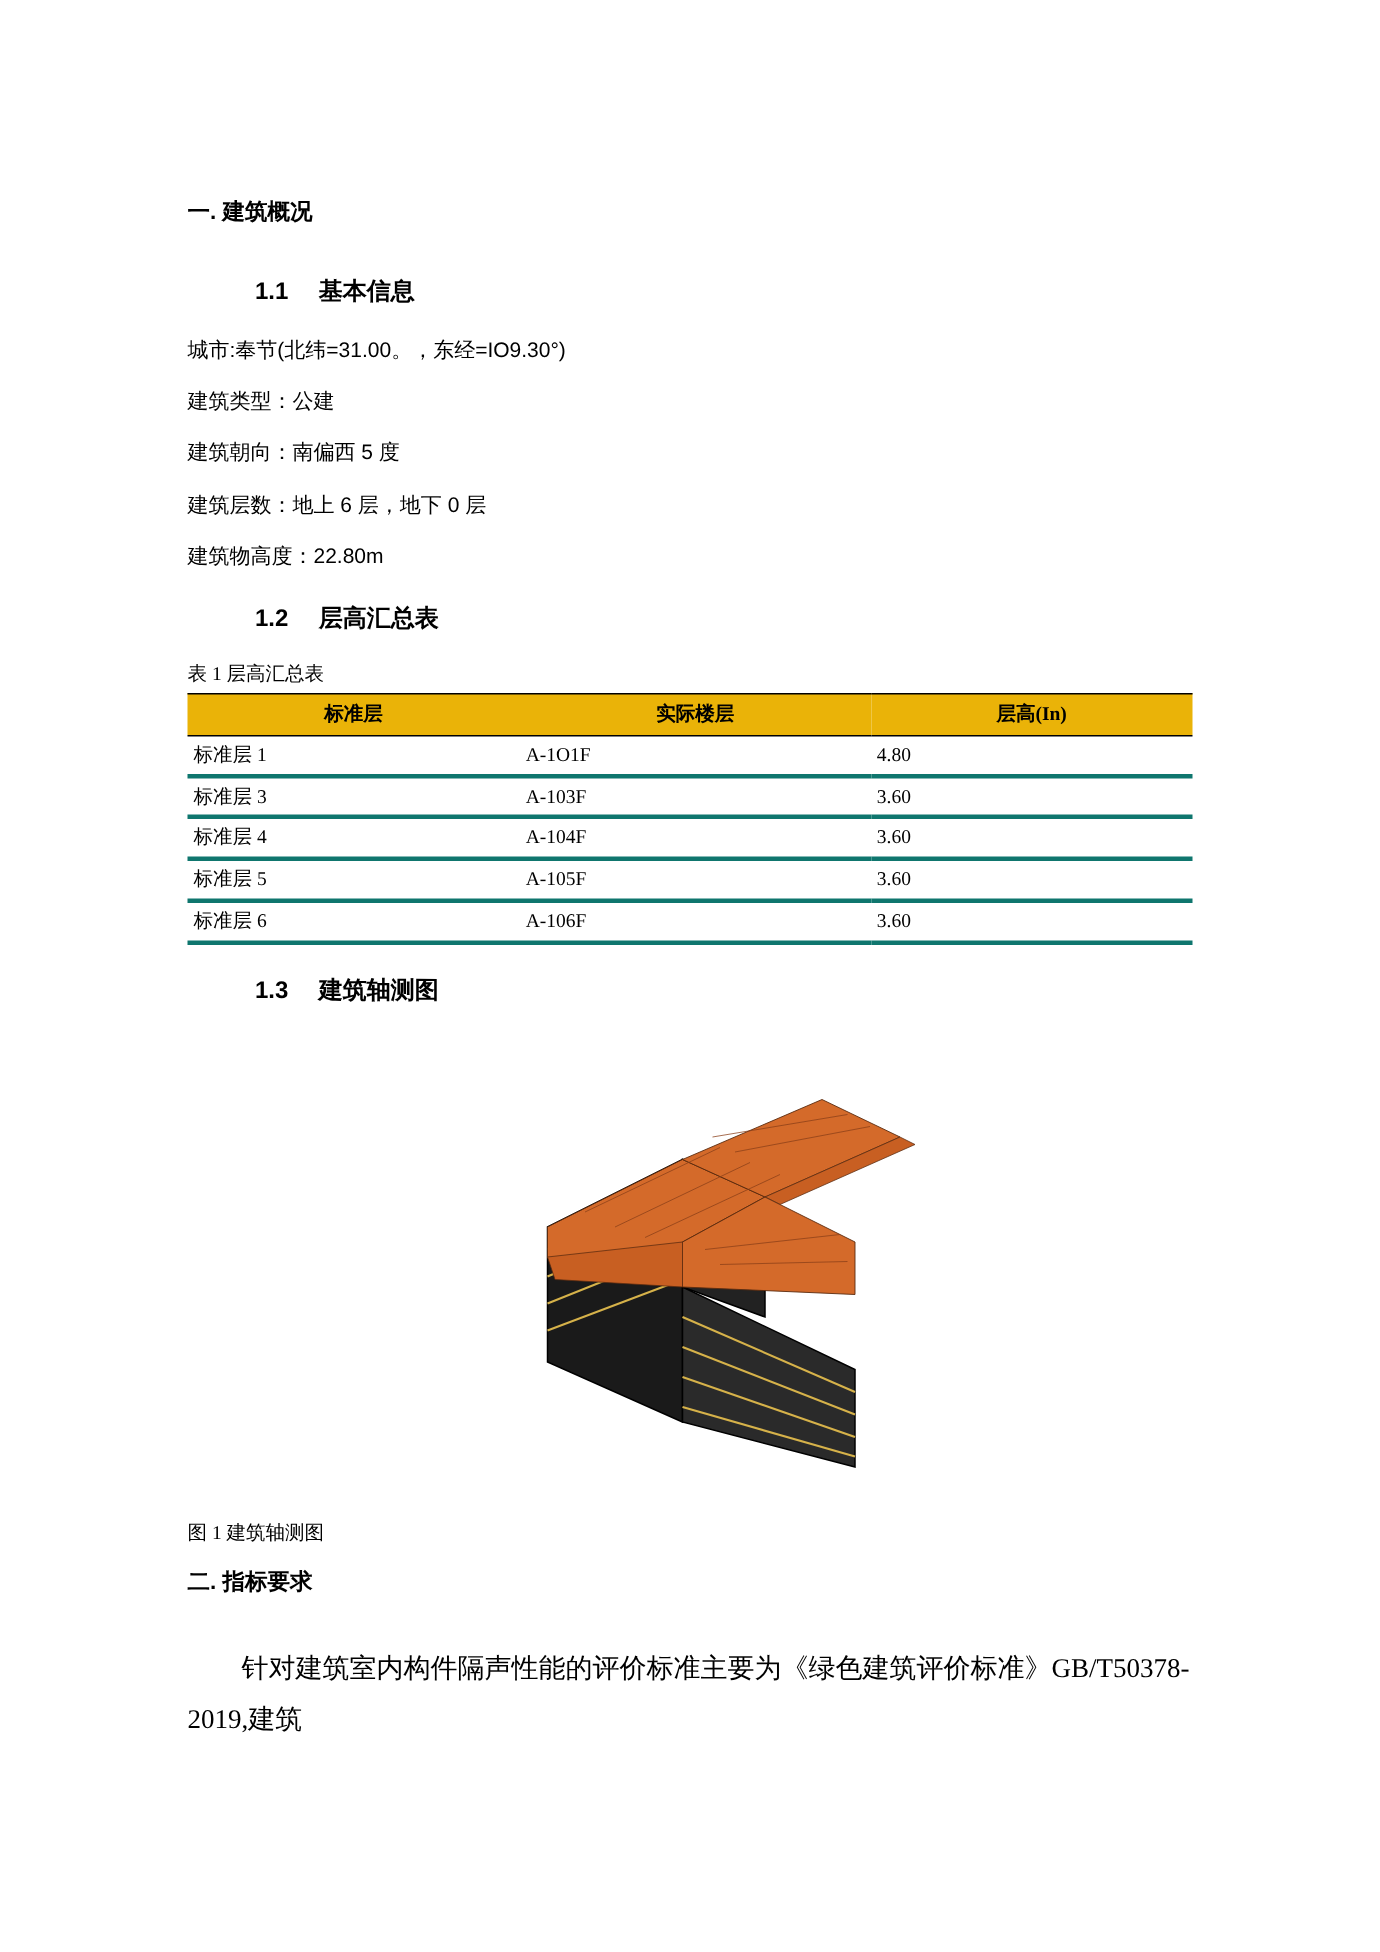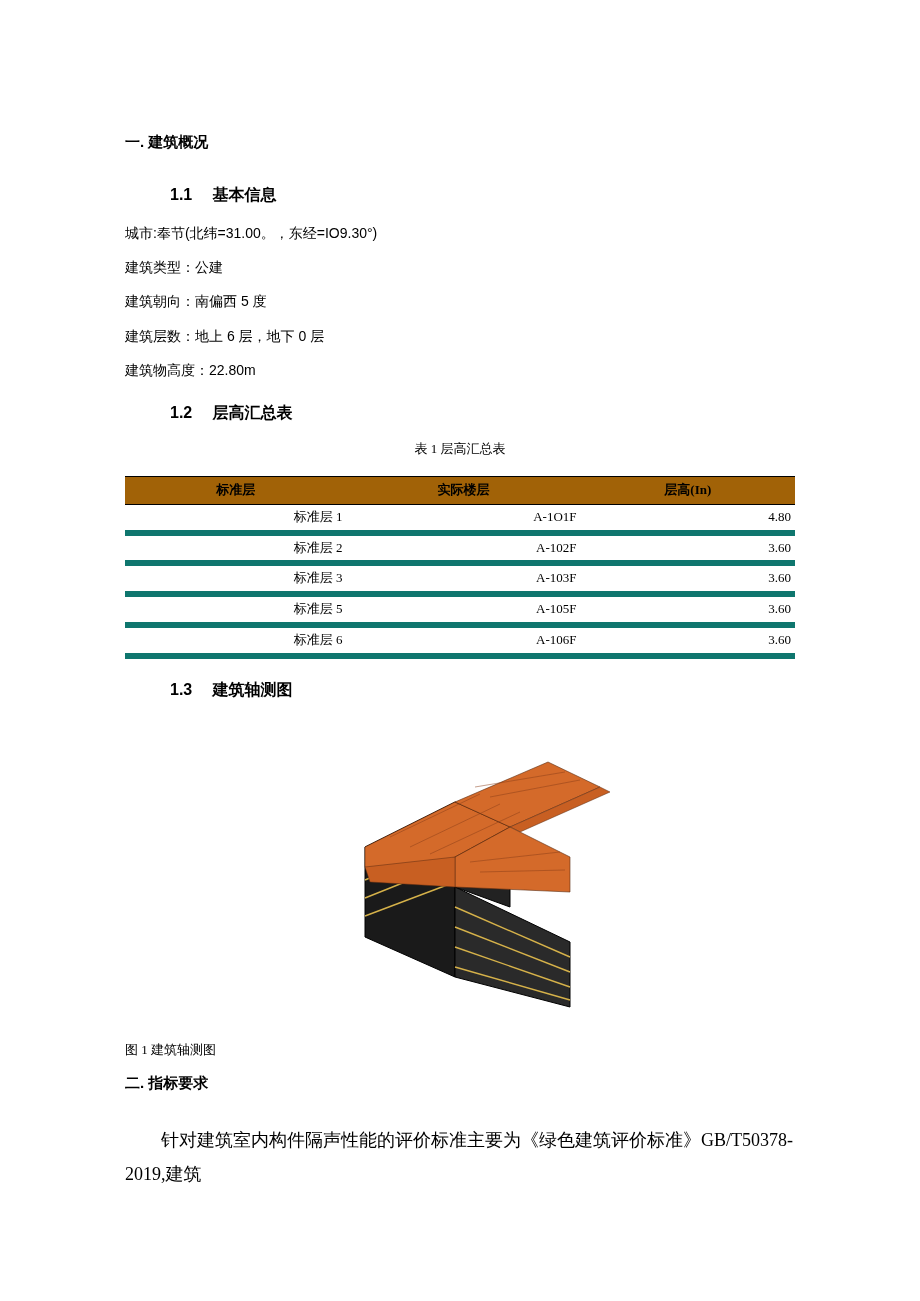--- a/index.html
+++ b/index.html
@@ -30,44 +30,43 @@
     .h2 .num {
       display: inline-block;
       width: 38px;
     }
     .info-line {
       font-family: Liberation Sans, sans-serif;
       font-size: 14px;
       margin-bottom: 12px;
     }
     .table-caption {
-      text-align: center;
       font-family: "SimSun", serif;
       font-size: 13px;
       margin-top: 14px;
-      margin-bottom: 16px;
+      margin-bottom: 2px;
     }
     table {
       width: 100%;
       border-collapse: collapse;
       font-family: "SimSun", serif;
       font-size: 13px;
     }
     table th {
-      background: #a16207;
+      background: #eab308;
       font-weight: bold;
       padding: 3px 4px;
       border-top: 1px solid #000;
       border-bottom: 1px solid #000;
       text-align: center;
     }
     table td {
       padding: 2px 4px;
-      border-bottom: 6px solid #0f766e;
-      text-align: right;
+      border-bottom: 3px solid #0f766e;
+      text-align: left;
       font-family: "Times New Roman", "SimSun", serif;
     }
     .fig-wrap {
       text-align: center;
       margin: 30px 0 10px 0;
     }
     .fig-caption {
       font-family: "SimSun", serif;
       font-size: 13px;
       margin-top: 20px;
@@ -112,27 +111,27 @@
       <th>层高(In)</th>
     </tr>
   </thead>
   <tbody>
     <tr>
       <td>标准层 1</td>
       <td>A-1O1F</td>
       <td>4.80</td>
     </tr>
     <tr>
-      <td>标准层 2</td>
-      <td>A-102F</td>
+      <td>标准层 3</td>
+      <td>A-103F</td>
       <td>3.60</td>
     </tr>
     <tr>
-      <td>标准层 3</td>
-      <td>A-103F</td>
+      <td>标准层 4</td>
+      <td>A-104F</td>
       <td>3.60</td>
     </tr>
     <tr>
       <td>标准层 5</td>
       <td>A-105F</td>
       <td>3.60</td>
     </tr>
     <tr>
       <td>标准层 6</td>
       <td>A-106F</td>

